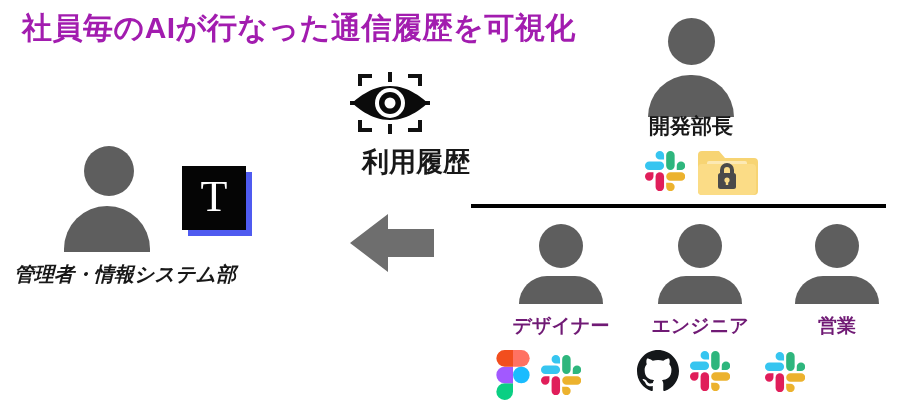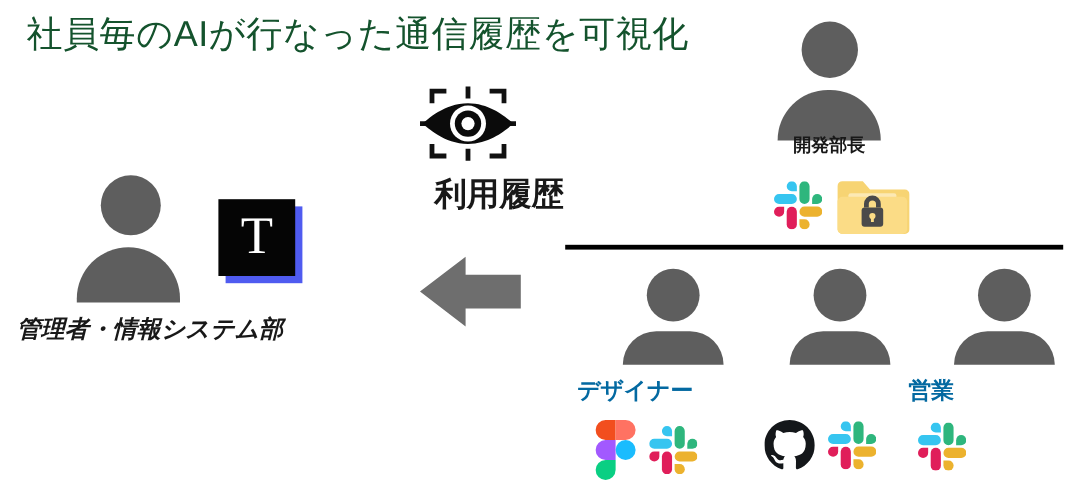--- a/index.html
+++ b/index.html
@@ -17,22 +17,22 @@
     background: #ffffff;
     overflow: hidden;
   }
 
   
   .title {
     position: absolute;
     left: 22px;
     top: 8px;
     font-size: 30px;
-    font-weight: normal;
-    color: #14532d;
+    font-weight: bold;
+    color: #a21caf;
     letter-spacing: 0.5px;
     white-space: nowrap;
   }
 
   
   .person {
     position: absolute;
   }
   .person .head {
     position: absolute;
@@ -42,35 +42,35 @@
   .person .body {
     position: absolute;
     background: #5e5e5e;
   }
 
   
   .role-label {
     position: absolute;
     font-size: 19px;
     font-weight: bold;
-    color: #0369a1;
-    white-space: nowrap;
-    text-align: left;
+    color: #701a75;
+    white-space: nowrap;
+    text-align: center;
   }
   .admin-label {
     position: absolute;
     font-size: 20px;
     font-weight: bold;
     color: #181818;
     white-space: nowrap;
     font-style: italic;
   }
   .mgr-label {
     position: absolute;
-    font-size: 15px;
+    font-size: 21px;
     font-weight: bold;
     color: #181818;
     white-space: nowrap;
   }
 
   
   .eye-wrap {
     position: absolute;
     left: 344px;
     top: 64px;
@@ -267,20 +267,21 @@
         <path d="M77.6 96.9a12.9 12.9 0 1 1-12.9 12.9V96.9h12.9z" fill="#ECB22E"></path>
         <path d="M77.6 90.4a12.9 12.9 0 0 1 0-25.8h32.3a12.9 12.9 0 0 1 0 25.8H77.6z" fill="#ECB22E"></path>
       </svg>
     </span>
   </div>
 
   <div class="person" style="left:656px; top:224px; width:88px; height:80px;">
     <div class="head" style="left:22px; top:0px; width:44px; height:44px;"></div>
     <div class="body" style="left:2px; top:52px; width:84px; height:28px; border-radius:42px 42px 0 0;"></div>
   </div>
+  <div class="role-label" style="left:620px; top:313px; width:160px;">エンジニア</div>
   <div class="icon-row" style="left:637px; top:350px;">
     <span class="app-icon">
       <svg width="42" height="42" viewBox="0 0 98 98" xmlns="http://www.w3.org/2000/svg">
         <path fill="#14171A" d="M49 0C21.9 0 0 21.9 0 49c0 21.7 14 40.1 33.5 46.6 2.5.4 3.4-1 3.4-2.4 0-1.2 0-5.1-.1-9.3-13.6 3-16.5-5.8-16.5-5.8-2.2-5.7-5.4-7.2-5.4-7.2-4.5-3 .3-3 .3-3 4.9.3 7.5 5 7.5 5 4.4 7.5 11.5 5.3 14.3 4.1.4-3.2 1.7-5.4 3.1-6.6-10.9-1.2-22.3-5.4-22.3-24.2 0-5.4 1.9-9.8 5-13.2-.5-1.2-2.2-6.2.5-12.9 0 0 4.1-1.3 13.5 5a46.6 46.6 0 0 1 24.6 0c9.4-6.3 13.5-5 13.5-5 2.7 6.7 1 11.7.5 12.9 3.1 3.4 5 7.8 5 13.2 0 18.9-11.5 23-22.4 24.2 1.8 1.5 3.4 4.5 3.4 9.2 0 6.7-.1 12-.1 13.6 0 1.3.9 2.9 3.4 2.4C84 89.1 98 70.7 98 49 98 21.9 76.1 0 49 0z"></path>
       </svg>
     </span>
     <span class="app-icon">
       <svg width="40" height="40" viewBox="0 0 122 122" xmlns="http://www.w3.org/2000/svg">
         <path d="M25.8 77.6a12.9 12.9 0 1 1-12.9-12.9h12.9v12.9z" fill="#E01E5A"></path>
         <path d="M32.3 77.6a12.9 12.9 0 0 1 25.8 0v32.3a12.9 12.9 0 0 1-25.8 0V77.6z" fill="#E01E5A"></path>

